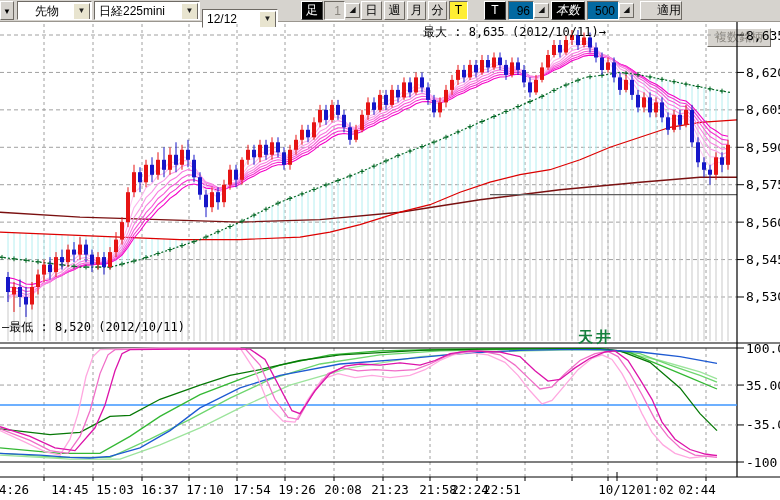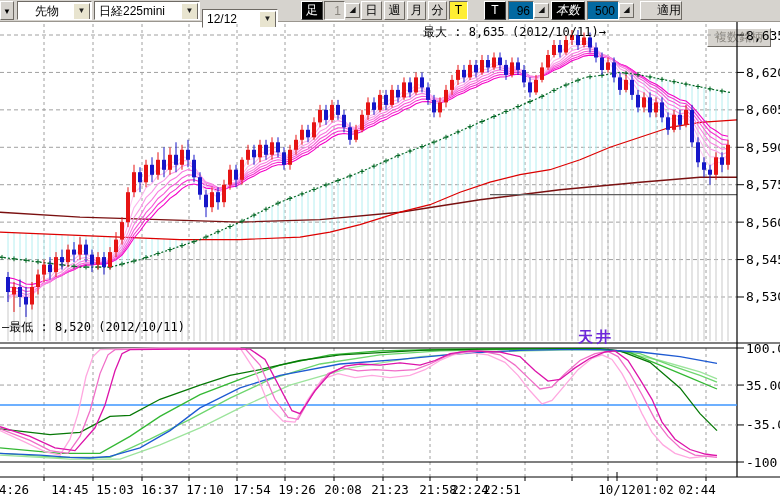--- a/index.html
+++ b/index.html
@@ -23,21 +23,21 @@
     border-bottom:1px solid #6e6a64;font-size:8px;line-height:14px;text-align:center;color:#222;}
   .spinField{background:#0369a1;border-top:1px solid #6e6a64;border-left:1px solid #6e6a64;
     border-right:1px solid #fff;border-bottom:1px solid #fff;text-align:right;padding:1px 3px 0 0;color:#000;}
   .spinBtn{position:absolute;right:1px;top:2px;width:13px;height:13px;background:#d6d3ce;
     border-top:1px solid #fff;border-left:1px solid #fff;border-right:1px solid #6e6a64;
     border-bottom:1px solid #6e6a64;font-size:8px;line-height:12px;text-align:center;color:#111;}
   .disabled{color:#8a867f !important;background:#d6d3ce !important;}
   
   .anno{position:absolute;font-family:"DejaVu Sans Mono","Liberation Mono",monospace;
     font-size:12px;color:#000;white-space:nowrap;z-index:5;}
-  #ceiling{color:#6d28d9;font-weight:bold;font-size:15px;letter-spacing:3px;}
+  #ceiling{color:#15803d;font-weight:bold;font-size:15px;letter-spacing:3px;}
   svg{position:absolute;left:0;top:0;}
   text{font-family:"DejaVu Sans Mono","Liberation Mono",monospace;}
 </style>
 </head>
 <body>
 
 <div id="stage">
 
   <div id="toolbar">
     <div class="tb raised" style="left:0;width:14px;"><span style="font-size:8px;">▼</span></div>

